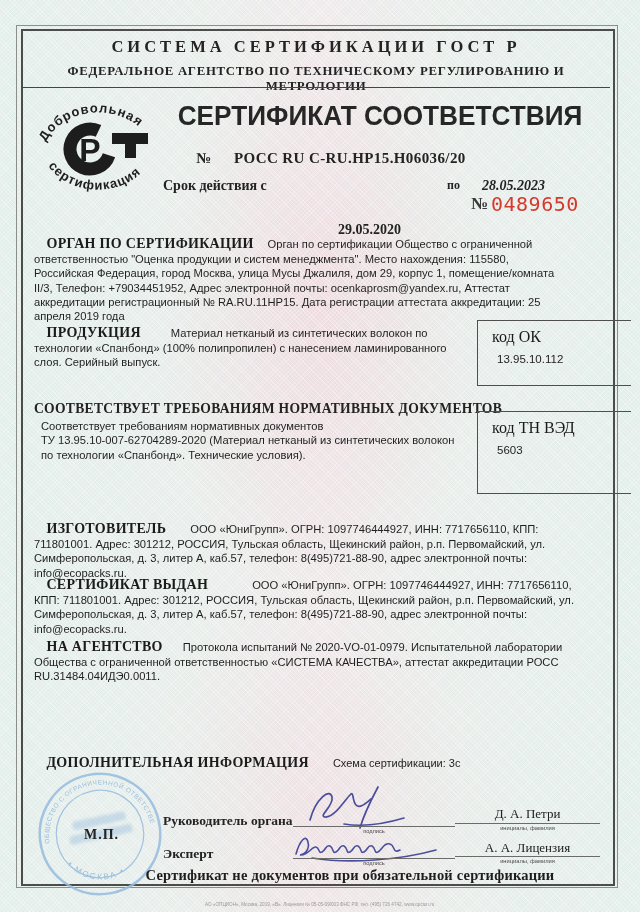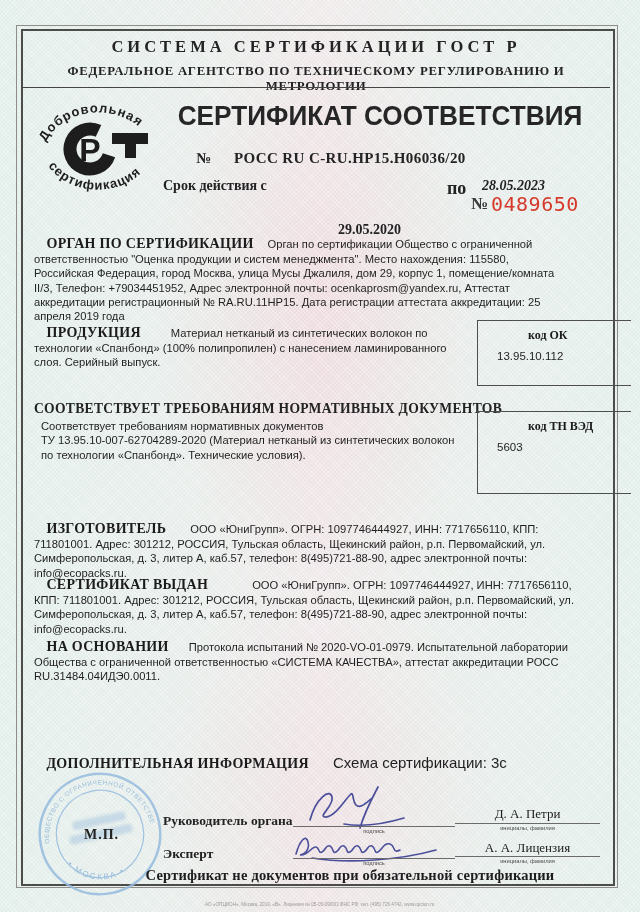--- a/index.html
+++ b/index.html
@@ -17,21 +17,21 @@
   }
   .abs{position:absolute;}
   .frame-outer{position:absolute;left:16px;top:25px;width:600px;height:861px;border:1px solid #8d8d89;}
   .frame-inner{position:absolute;left:21px;top:29px;width:590px;height:853px;border:2px solid #4c4c4a;}
   .serifb{font-family:"Liberation Serif",serif;font-weight:700;color:#232323;}
   .sansb{font-family:"Liberation Sans",sans-serif;font-weight:700;color:#262626;}
   .hline{position:absolute;height:0;border-top:1.4px solid #454545;}
   .sec{position:absolute;font-family:"Liberation Sans",sans-serif;font-size:11.2px;line-height:14.4px;color:#1f1f1f;white-space:pre-wrap;}
   .sec .label{font-family:"Liberation Serif",serif;font-weight:700;font-size:14px;letter-spacing:.3px;color:#1b1b1b;white-space:nowrap;}
   .codebox{position:absolute;border:1.2px solid #4f4f4d;border-right:none;padding:7px 4px 0 14px;}
-  .codebox .cb-label{font-family:"Liberation Serif",serif;font-weight:700;font-size:12px;color:#1b1b1b;margin-left:36px;}
+  .codebox .cb-label{font-family:"Liberation Serif",serif;font-weight:400;font-size:16px;color:#1b1b1b;}
   .codebox .cb-value{font-family:"Liberation Sans",sans-serif;font-size:11.5px;color:#1f1f1f;margin-top:7px;padding-left:5px;}
   .sigline{position:absolute;height:0;border-bottom:1px solid #6b6b69;}
   .sigcap{position:absolute;font-family:"Liberation Sans",sans-serif;font-size:7px;transform:scale(.82);transform-origin:center top;color:#4c4c4a;text-align:center;}
   .signame{position:absolute;font-family:"Liberation Serif",serif;font-size:13px;color:#222;text-align:center;}
   .note{position:absolute;font-family:"Liberation Serif",serif;font-weight:700;font-size:14.5px;color:#1d1d1d;text-align:center;letter-spacing:.2px;}
   .footerline{position:absolute;left:0;top:894px;width:640px;text-align:center;}
   .footerline span{display:inline-block;font-family:"Liberation Sans",sans-serif;font-size:7px;color:#9a9a92;transform:scale(.66);transform-origin:center top;white-space:nowrap;}
 </style>
 </head>
 <body>
@@ -64,21 +64,21 @@
     </text>
   </svg>
 
   <div class="abs sansb" style="left:150px;top:101px;width:460px;text-align:center;font-size:27px;transform:scaleX(.97);">СЕРТИФИКАТ СООТВЕТСТВИЯ</div>
 
   <div class="abs serifb" style="left:196px;top:150px;font-size:15px;">№</div>
   <div class="abs serifb" style="left:234px;top:150px;font-size:15px;letter-spacing:.4px;">РОСС RU C-RU.HP15.H06036/20</div>
 
   <div class="abs serifb" style="left:163px;top:178px;font-size:14px;">Срок действия  с</div>
   <div class="abs serifb" style="left:338px;top:178px;font-size:14px;margin-top:44px;">29.05.2020</div>
-  <div class="abs serifb" style="left:447px;top:178px;font-size:18px;">по</div>
+  <div class="abs serifb" style="left:447px;top:178px;font-size:12px;">по</div>
   <div class="abs serifb" style="left:482px;top:178px;font-size:14px;font-style:italic;">28.05.2023</div>
 
   <div class="abs serifb" style="left:471px;top:194px;font-size:17px;color:#3a3a3a;">№</div>
   <div class="abs" style="left:491px;top:192px;font-family:'DejaVu Sans Mono',monospace;font-size:20px;color:#d6392b;letter-spacing:.5px;">0489650</div>
 
   <div class="sec" style="left:34px;top:223px;width:531px;">
     <span class="label" style="margin-right:14px;">ОРГАН ПО СЕРТИФИКАЦИИ</span><span>Орган по сертификации Общество с ограниченной ответственностью "Оценка продукции и систем менеджмента". Место нахождения: 115580, Российская Федерация, город Москва, улица Мусы Джалиля, дом 29, корпус 1, помещение/комната II/3, Телефон: +79034451952, Адрес электронной почты: ocenkaprosm@yandex.ru, Аттестат аккредитации регистрационный № RA.RU.11HP15. Дата регистрации аттестата аккредитации: 25 апреля 2019 года</span>
   </div>
 
   <div class="sec" style="left:34px;top:312px;width:426px;">
@@ -99,25 +99,25 @@
 
   <div class="sec" style="left:34px;top:508px;width:556px;">
     <span class="label" style="margin-right:24px;">ИЗГОТОВИТЕЛЬ</span><span>ООО «ЮниГрупп». ОГРН: 1097746444927, ИНН: 7717656110, КПП: 711801001. Адрес: 301212, РОССИЯ, Тульская область, Щекинский район, р.п. Первомайский, ул. Симферопольская, д. 3, литер А, каб.57, телефон: 8(495)721-88-90, адрес электронной почты: info@ecopacks.ru.</span>
   </div>
 
   <div class="sec" style="left:34px;top:564px;width:560px;">
     <span class="label" style="margin-right:44px;">СЕРТИФИКАТ ВЫДАН</span><span>ООО «ЮниГрупп». ОГРН: 1097746444927, ИНН: 7717656110, КПП: 711801001. Адрес: 301212, РОССИЯ, Тульская область, Щекинский район, р.п. Первомайский, ул. Симферопольская, д. 3, литер А, каб.57, телефон: 8(495)721-88-90, адрес электронной почты: info@ecopacks.ru.</span>
   </div>
 
   <div class="sec" style="left:34px;top:626px;width:548px;">
-    <span class="label" style="margin-right:20px;">НА ОСНОВАНИИ</span><span>Протокола испытаний № 2020-VO-01-0979. Испытательной лаборатории Общества с ограниченной ответственностью «СИСТЕМА КАЧЕСТВА», аттестат аккредитации РОСС RU.31484.04ИДЭ0.0011.</span>
+    <span class="label" style="margin-right:20px;">НА АГЕНТСТВО</span><span>Протокола испытаний № 2020-VO-01-0979. Испытательной лаборатории Общества с ограниченной ответственностью «СИСТЕМА КАЧЕСТВА», аттестат аккредитации РОСС RU.31484.04ИДЭ0.0011.</span>
   </div>
 
   <div class="sec" style="left:34px;top:742px;width:560px;">
-    <span class="label" style="margin-right:24px;">ДОПОЛНИТЕЛЬНАЯ ИНФОРМАЦИЯ</span><span style="font-size:15px;">Схема сертификации: 3с</span>
+    <span class="label" style="margin-right:24px;">ДОПОЛНИТЕЛЬНАЯ ИНФОРМАЦИЯ</span><span style="font-size:11px;">Схема сертификации: 3с</span>
   </div>
 
   <svg class="abs" style="left:34px;top:768px;opacity:.85;transform:rotate(-12deg);" width="132" height="132" viewBox="0 0 136 136">
     <defs>
       <path id="stampTop" d="M 15 70 A 53 53 0 1 1 121 70"></path>
       <path id="stampBot" d="M 23 70 A 45 45 0 0 0 113 70"></path>
       <filter id="blur1">
           <feGaussianBlur stdDeviation="1.5"></feGaussianBlur>
         </filter>
     </defs>

